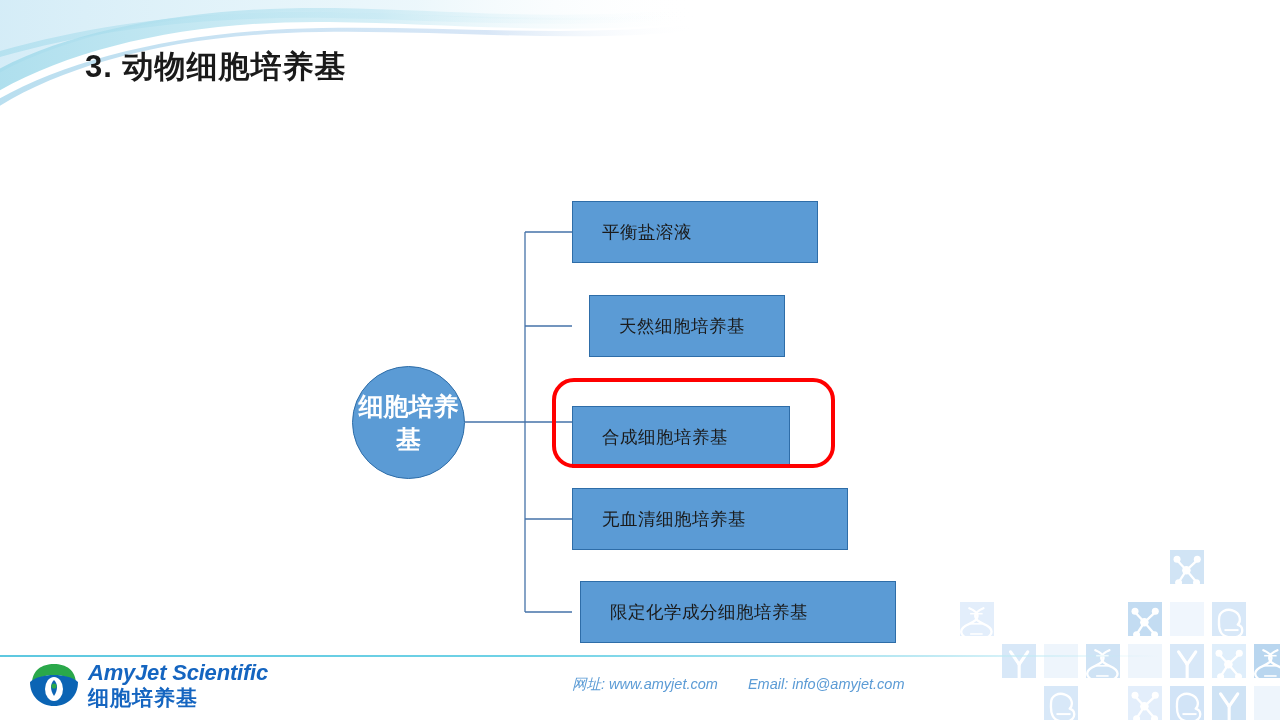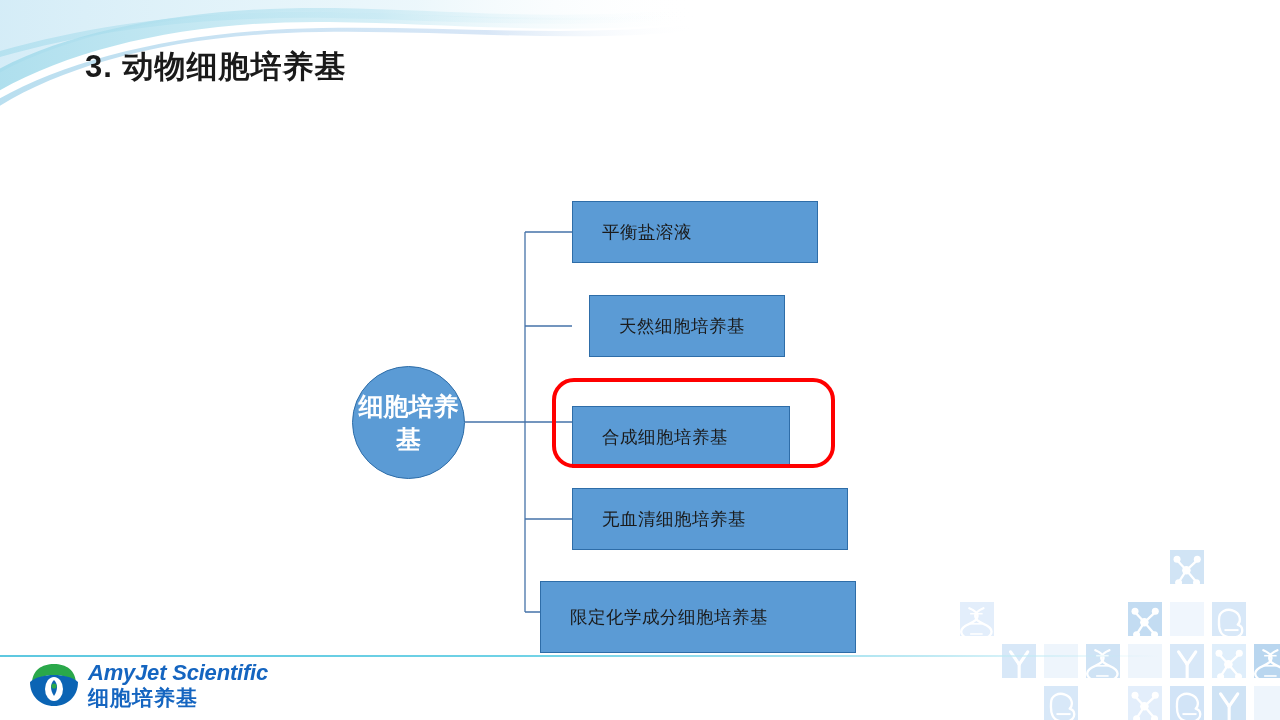--- a/index.html
+++ b/index.html
@@ -145,21 +145,21 @@
     </div>
 
     <div class="node-box" style="left:572px;top:406px;width:218px;height:62px;">
       <span>合成细胞培养基</span>
     </div>
 
     <div class="node-box" style="left:572px;top:488px;width:276px;height:62px;">
       <span>无血清细胞培养基</span>
     </div>
 
-    <div class="node-box" style="left:540px;top:581px;width:316px;height:72px;">
+    <div class="node-box" style="left:580px;top:581px;width:316px;height:62px;">
       <span>限定化学成分细胞培养基</span>
     </div>
 
     <div class="highlight-ring" style="left:552px;top:378px;width:283px;height:90px;"></div>
   </div>
 
   <svg class="tiles-deco" viewBox="0 0 340 170">
     <defs>
 
       <g id="ic-dna">
@@ -272,14 +272,21 @@
       <ellipse cx="28" cy="27" rx="9" ry="12" fill="#ffffff"></ellipse>
       <path d="M28,18 C32,22 32,28 28,34 C24,28 24,22 28,18 Z" fill="#0b64b4"></path>
       <circle cx="28" cy="24" r="2.6" fill="#2aa84a"></circle>
     </svg>
     <div class="logo-text">
       <div class="logo-en">AmyJet Scientific</div>
       <div class="logo-cn">细胞培养基</div>
     </div>
   </div>
 
+  <div class="footer-contact">
+    <span>网址:</span>
+    <span>www.amyjet.com</span>
+    <span class="gap"></span>
+    <span>Email:</span>
+    <span>info@amyjet.com</span>
+  </div>
 
 </div>
 
 </body></html>

